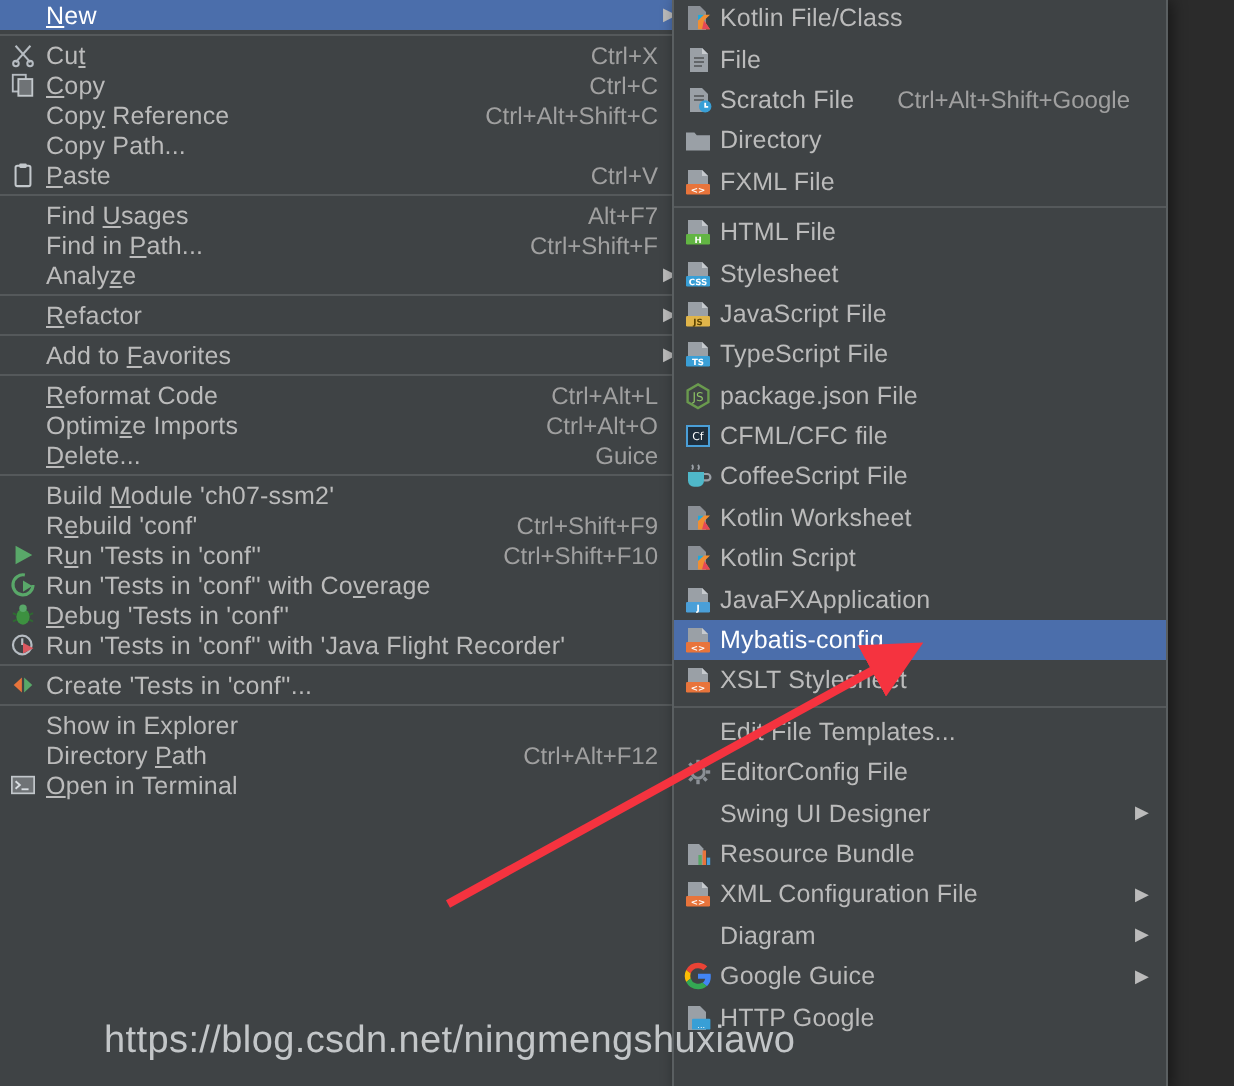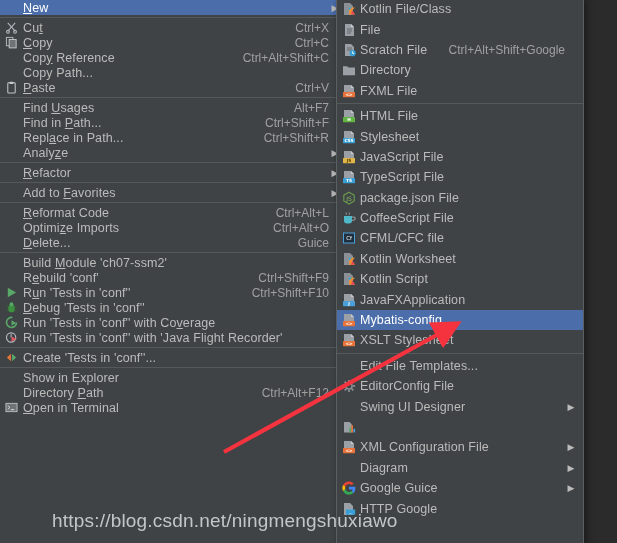--- a/index.html
+++ b/index.html
@@ -140,26 +140,20 @@
       <span class="arw"></span>
     </div>
     <div class="mi">
       <span class="ic"></span>
       <span class="lbl">Find in <u>P</u>ath...</span>
       <span class="acc">Ctrl+Shift+F</span>
       <span class="arw"></span>
     </div>
     <div class="mi">
       <span class="ic"></span>
-      <span class="lbl">Repl<u>a</u>ce in Path...</span>
-      <span class="acc">Ctrl+Shift+R</span>
-      <span class="arw"></span>
-    </div>
-    <div class="mi">
-      <span class="ic"></span>
       <span class="lbl">Analy<u>z</u>e</span>
       <span class="arw">▶</span>
     </div>
     <div class="sep"></div>
     <div class="mi">
       <span class="ic"></span>
       <span class="lbl"><u>R</u>efactor</span>
       <span class="arw">▶</span>
     </div>
     <div class="sep"></div>
@@ -200,20 +194,30 @@
       <span class="arw"></span>
     </div>
     <div class="mi">
       <span class="ic">
         <svg class="icon" width="13" height="13" viewBox="0 0 14 14">
       <path d="M3 2 L12 7 L3 12 z" fill="#59a869"></path>
         </svg>
       </span>
       <span class="lbl">R<u>u</u>n 'Tests in 'conf''</span>
       <span class="acc">Ctrl+Shift+F10</span>
+      <span class="arw"></span>
+    </div>
+    <div class="mi">
+      <span class="ic">
+        <svg class="icon" width="13" height="13" viewBox="0 0 14 14">
+      <path d="M8 1.6 A5.4 5.4 0 1 0 12.4 7" fill="none" stroke="#59a869" stroke-width="1.7"></path>
+      <path d="M7 4.6 L12 7.6 L7 10.6 z" fill="#59a869"></path>
+        </svg>
+      </span>
+      <span class="lbl">Run 'Tests in 'conf'' with Co<u>v</u>erage</span>
       <span class="arw"></span>
     </div>
     <div class="mi">
       <span class="ic">
         <svg class="icon" width="13" height="13" viewBox="0 0 14 14">
       <ellipse cx="7" cy="8" rx="3.6" ry="4.2" fill="#3d9140"></ellipse>
       <circle cx="7" cy="3.4" r="2" fill="#59a869"></circle>
       <g stroke="#2e6b31" stroke-width="1">
         <line x1="1.6" y1="6" x2="3.6" y2="7"></line>
             <line x1="12.4" y1="6" x2="10.4" y2="7"></line>
@@ -221,30 +225,20 @@
             <line x1="12.4" y1="10.5" x2="10.4" y2="9.5"></line>
           </g>
         </svg>
       </span>
       <span class="lbl"><u>D</u>ebug 'Tests in 'conf''</span>
       <span class="arw"></span>
     </div>
     <div class="mi">
       <span class="ic">
         <svg class="icon" width="13" height="13" viewBox="0 0 14 14">
-      <path d="M8 1.6 A5.4 5.4 0 1 0 12.4 7" fill="none" stroke="#59a869" stroke-width="1.7"></path>
-      <path d="M7 4.6 L12 7.6 L7 10.6 z" fill="#59a869"></path>
-        </svg>
-      </span>
-      <span class="lbl">Run 'Tests in 'conf'' with Co<u>v</u>erage</span>
-      <span class="arw"></span>
-    </div>
-    <div class="mi">
-      <span class="ic">
-        <svg class="icon" width="13" height="13" viewBox="0 0 14 14">
       <circle cx="6.6" cy="7" r="5" fill="none" stroke="#b6bcc2" stroke-width="1.2"></circle>
       <line x1="6.6" y1="7" x2="6.6" y2="3.4" stroke="#b6bcc2" stroke-width="1.2"></line>
       <path d="M7 5.8 L12.6 8.7 L7 11.6 z" fill="#db5860"></path>
         </svg>
       </span>
       <span class="lbl">Run 'Tests in 'conf'' with 'Java Flight Recorder'</span>
       <span class="arw"></span>
     </div>
     <div class="sep"></div>
     <div class="mi">
@@ -403,36 +397,36 @@
       <path d="M7 1.2 L12.2 4.2 V10 L7 13 L1.8 10 V4.2 z" fill="none" stroke="#6a9a4e" stroke-width="1.2"></path>
       <text x="7" y="9.6" font-size="6" text-anchor="middle" fill="#8cc265" font-family="DejaVu Sans, sans-serif">JS</text>
         </svg>
       </span>
       <span class="lbl">package.json File</span>
       <span class="arw"></span>
     </div>
     <div class="mi">
       <span class="ic">
         <svg class="icon" width="14" height="14" viewBox="0 0 14 14">
+      <rect x="1.5" y="2" width="11" height="10" fill="#1f2f3d" stroke="#4a9fd8" stroke-width="1"></rect>
+      <text x="7" y="9.2" font-size="5.4" text-anchor="middle" fill="#ffffff" font-family="DejaVu Sans, sans-serif">Cf</text>
+        </svg>
+      </span>
+      <span class="lbl">CFML/CFC file</span>
+      <span class="arw"></span>
+    </div>
+    <div class="mi">
+      <span class="ic">
+        <svg class="icon" width="14" height="14" viewBox="0 0 14 14">
       <path d="M2 5 h8 v4.4 a3 3 0 0 1 -3 3 h-2 a3 3 0 0 1 -3 -3 z" fill="#4fb8c9"></path>
       <path d="M10 6 h1.6 a1.6 1.6 0 0 1 0 3.2 H10" fill="none" stroke="#9aa0a6" stroke-width="1.1"></path>
       <path d="M4 1.4 q1 1.2 0 2.4 M7 1.4 q1 1.2 0 2.4" fill="none" stroke="#9aa0a6" stroke-width="0.9"></path>
         </svg>
       </span>
       <span class="lbl">CoffeeScript File</span>
-      <span class="arw"></span>
-    </div>
-    <div class="mi">
-      <span class="ic">
-        <svg class="icon" width="14" height="14" viewBox="0 0 14 14">
-      <rect x="1.5" y="2" width="11" height="10" fill="#1f2f3d" stroke="#4a9fd8" stroke-width="1"></rect>
-      <text x="7" y="9.2" font-size="5.4" text-anchor="middle" fill="#ffffff" font-family="DejaVu Sans, sans-serif">Cf</text>
-        </svg>
-      </span>
-      <span class="lbl">CFML/CFC file</span>
       <span class="arw"></span>
     </div>
     <div class="mi">
       <span class="ic">
         <svg class="icon" width="14" height="14" viewBox="0 0 14 14">
       <path d="M2 1 h6 l3 3 v9 h-9 z" fill="#8b9096"></path>
       <path d="M7 5.8 L13 5.8 L10.2 8.5 L13 12.8 L7 12.8 z" fill="#f18e33"></path>
       <path d="M7 5.8 L10 5.8 L7 8.5 z" fill="#1fa9e0"></path>
       <path d="M10.2 8.5 L13 12.8 L9 12.8 z" fill="#e44857"></path>
         </svg>
@@ -520,20 +514,21 @@
     </div>
     <div class="mi">
       <span class="ic">
         <svg class="icon" width="14" height="14" viewBox="0 0 14 14">
       <path d="M2 2 h5.5 l2.2 2.2 v8.3 h-7.7 z" fill="#9aa0a6"></path>
       <rect x="7.2" y="7.5" width="1.7" height="5" fill="#59a869"></rect>
       <rect x="9.3" y="5.2" width="1.7" height="7.3" fill="#e8743b"></rect>
       <rect x="11.4" y="8.8" width="1.7" height="3.7" fill="#4a9fd8"></rect>
         </svg>
       </span>
+      <span class="lbl">Resource Bundle</span>
       <span class="arw"></span>
     </div>
     <div class="mi">
       <span class="ic">
         <svg class="icon" width="14" height="14" viewBox="0 0 14 14">
     <path d="M2 1 h7 l3 3 v9 h-10 z" fill="#9aa0a6"></path>
     <path d="M9 1 l3 3 h-3 z" fill="#c6cace"></path>
     <rect x="1" y="8" width="12" height="5.2" rx="0.6" fill="#e8743b"></rect>
     <text x="7" y="12.3" font-size="4.3" font-family="DejaVu Sans, sans-serif" text-anchor="middle" fill="#ffffff" font-weight="bold">&lt;&gt;</text>
   </svg>

